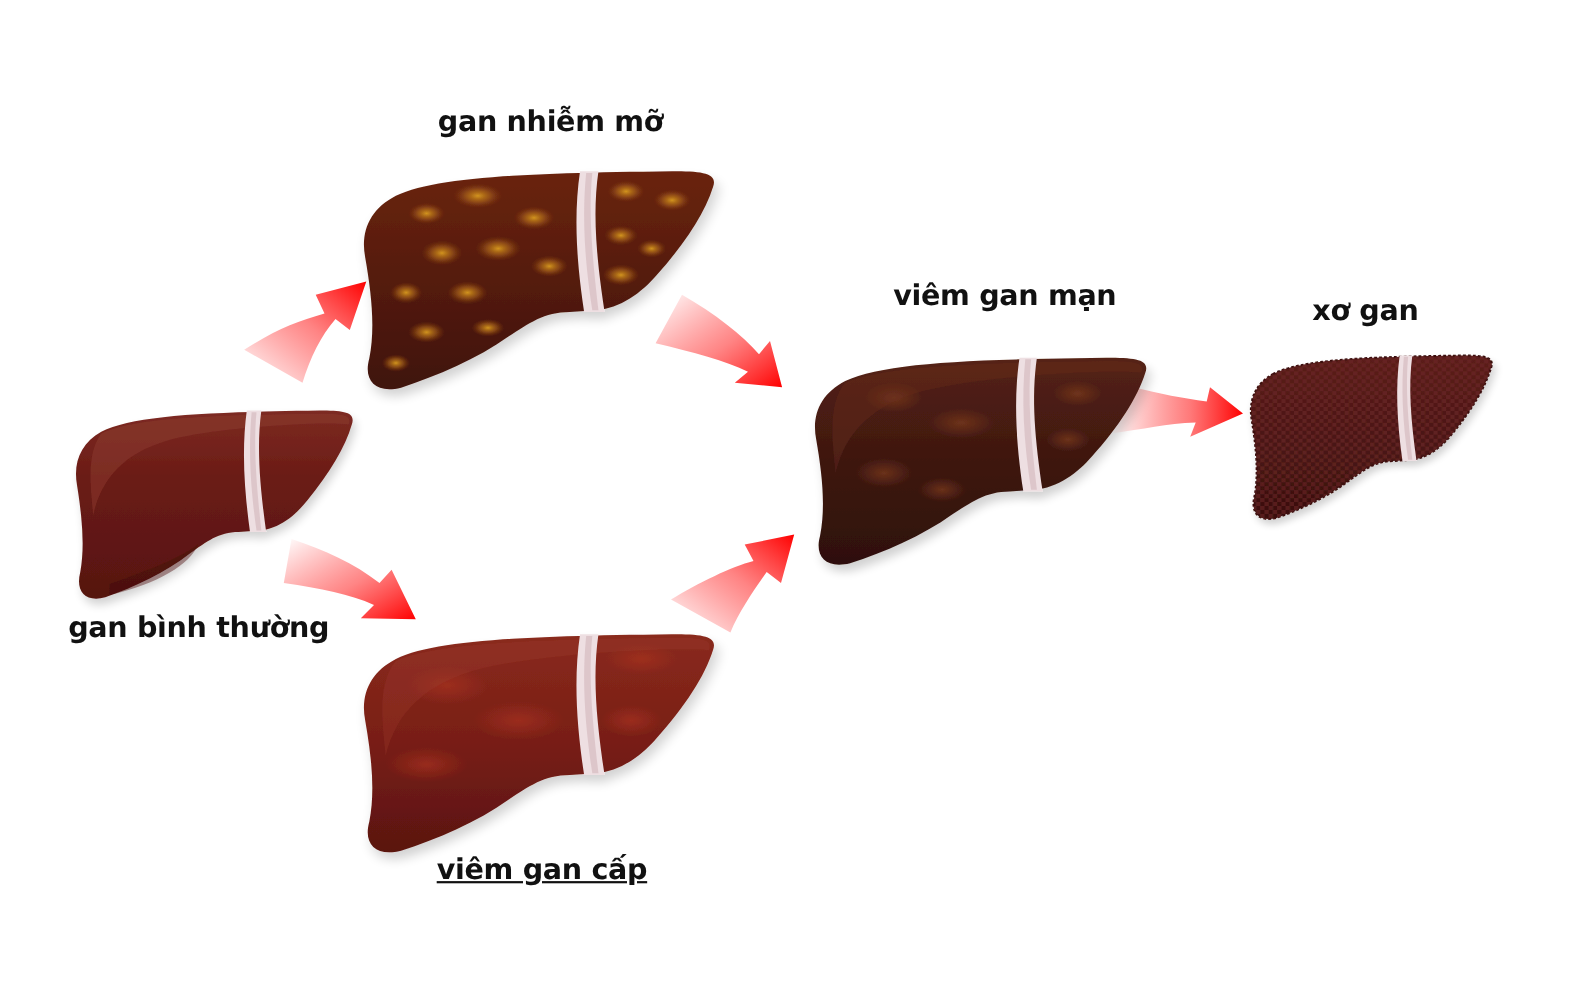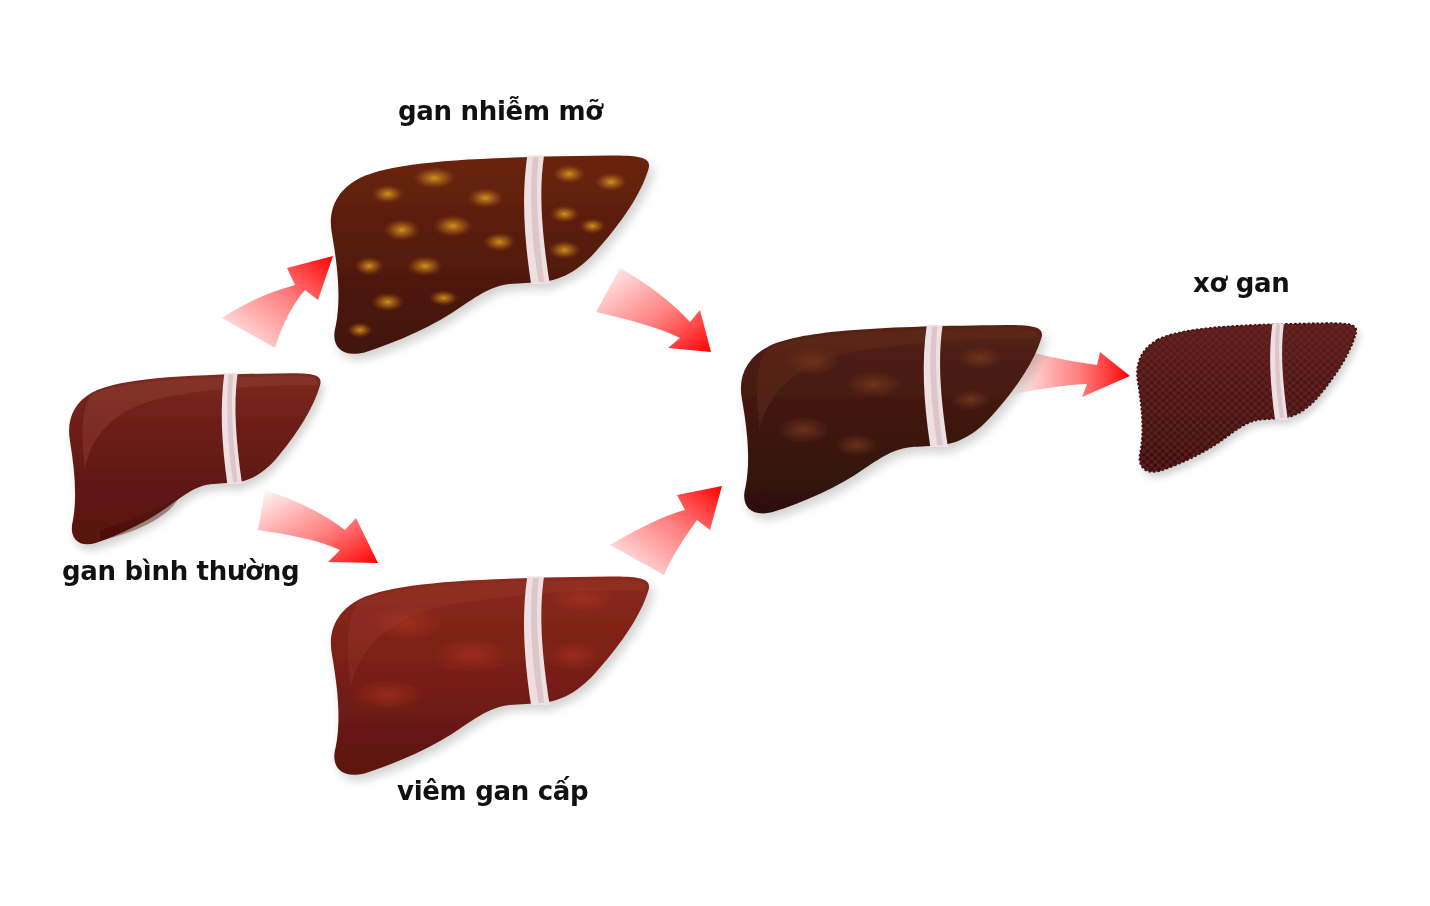--- a/index.html
+++ b/index.html
@@ -182,15 +182,16 @@
   <g filter="url(#shadow)" transform="translate(1138,316) scale(0.64,0.60)">
     <use href="#liverShape" fill="url(#cirrG)" stroke="#3a0f0e" stroke-width="3" stroke-dasharray="4 3"></use>
     <use href="#liverShape" fill="url(#cirrPattern)"></use>
     <path d="M210,12 L228,12 C222,60 226,110 234,172 L214,172 C206,110 204,60 210,12 Z" fill="#eedfe2"></path>
     <path d="M216,14 L222,14 C218,60 222,110 228,170 L222,170 C214,110 212,60 216,14 Z" fill="#d2b6ba" opacity="0.6"></path>
   </g>
 </svg>
 
   <div class="label" style="left:398px; top:96px;">gan nhiễm mỡ</div>
   <div class="label" style="left:62px; top:556px;text-align:center;">gan bình thường</div>
-  <div class="label" style="left:397px; top:776px;">viêm gan cấp</div>
+  <div class="label" style="left:397px; top:776px;text-decoration:underline;">viêm gan cấp</div>
+  <div class="label" style="left:812px; top:254px;">viêm gan mạn</div>
   <div class="label" style="left:1193px; top:268px;">xơ gan</div>
 </div>
 
 </body></html>

